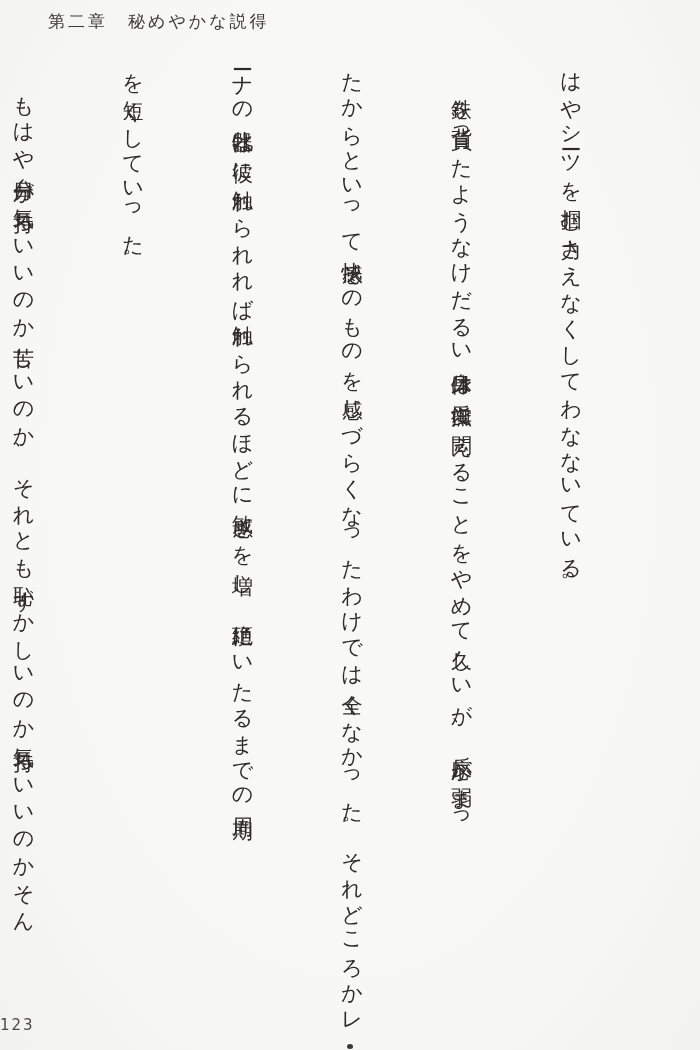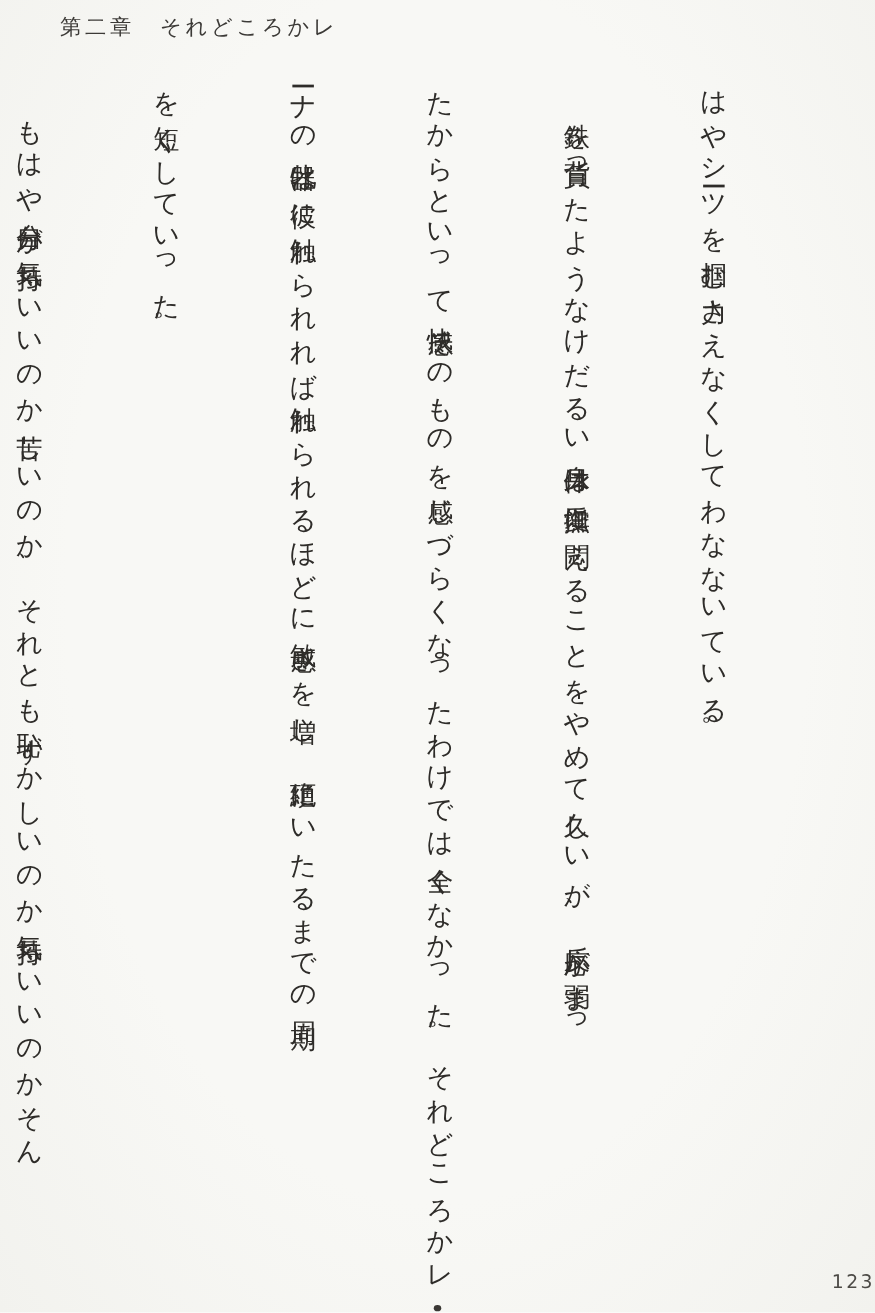--- a/index.html
+++ b/index.html
@@ -39,40 +39,40 @@
   }
   .text-block p {
     margin: 0;
     padding: 0;
   }
   .page-footer {
     position: absolute;
     bottom: 16px;
     left: 0;
     width: 100%;
-    text-align: right;
+    text-align: left;
     font-size: 15px;
     letter-spacing: 2px;
     color: #4c4a46;
     font-family: "DejaVu Sans", "Liberation Sans", sans-serif;
   }
   .page-dot {
     position: absolute;
     bottom: 1px;
     left: 347px;
     width: 6px;
     height: 5px;
     border-radius: 50%;
     background: #3a3834;
   }
 </style>
 </head>
 <body>
 
-<div class="chapter-header">第二章　それどころかレ</div>
+<div class="chapter-header">第二章　秘めやかな説得</div>
 
 <div class="text-block">
   <p>はやシーツを掴む力さえなくしてわなないている。</p>
   <p>　鉄を背負ったようなけだるい身体は愛撫に悶えることをやめて久しいが、反応が弱まっ</p>
   <p>たからといって快感そのものを感じづらくなったわけでは全くなかった。それどころかレ</p>
   <p>ーナの牝器は彼に触れられれば触れられるほどに敏感さを増し、絶頂にいたるまでの周期</p>
   <p>を短くしていった。</p>
   <p>　もはや自分が気持ちいいのか苦しいのか、それとも恥ずかしいのか気持ちいいのかそん</p>
   
   

